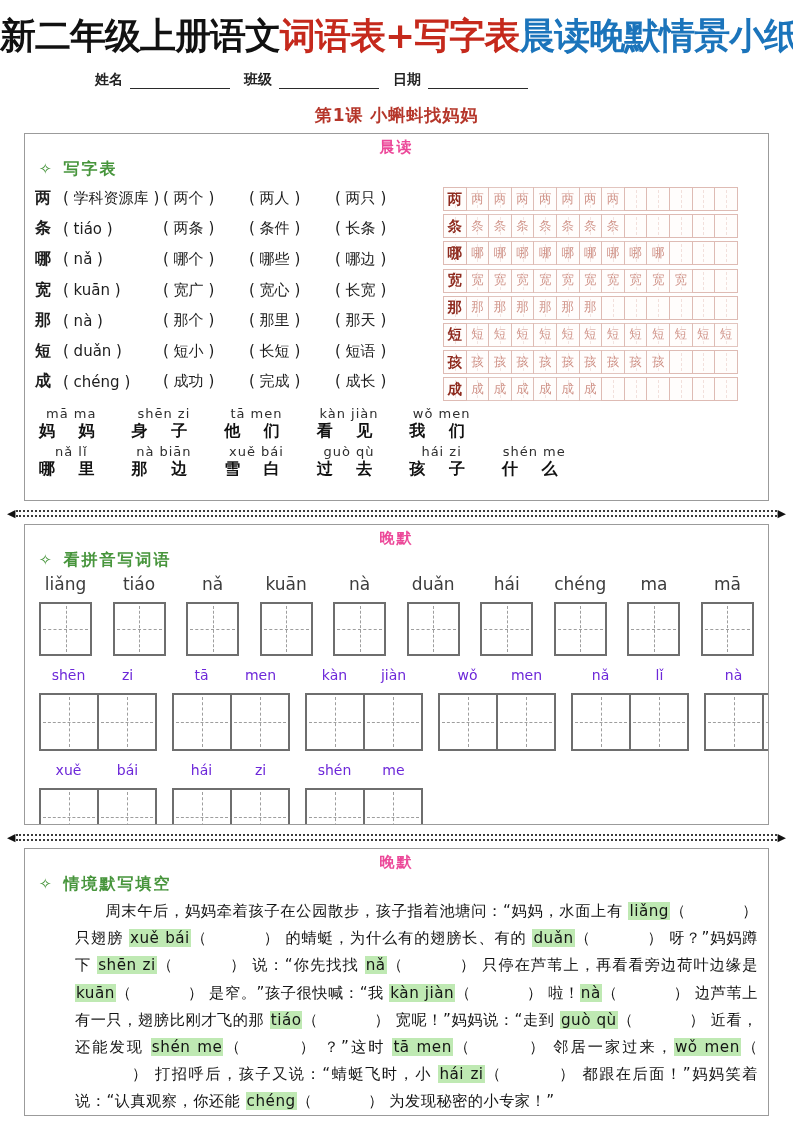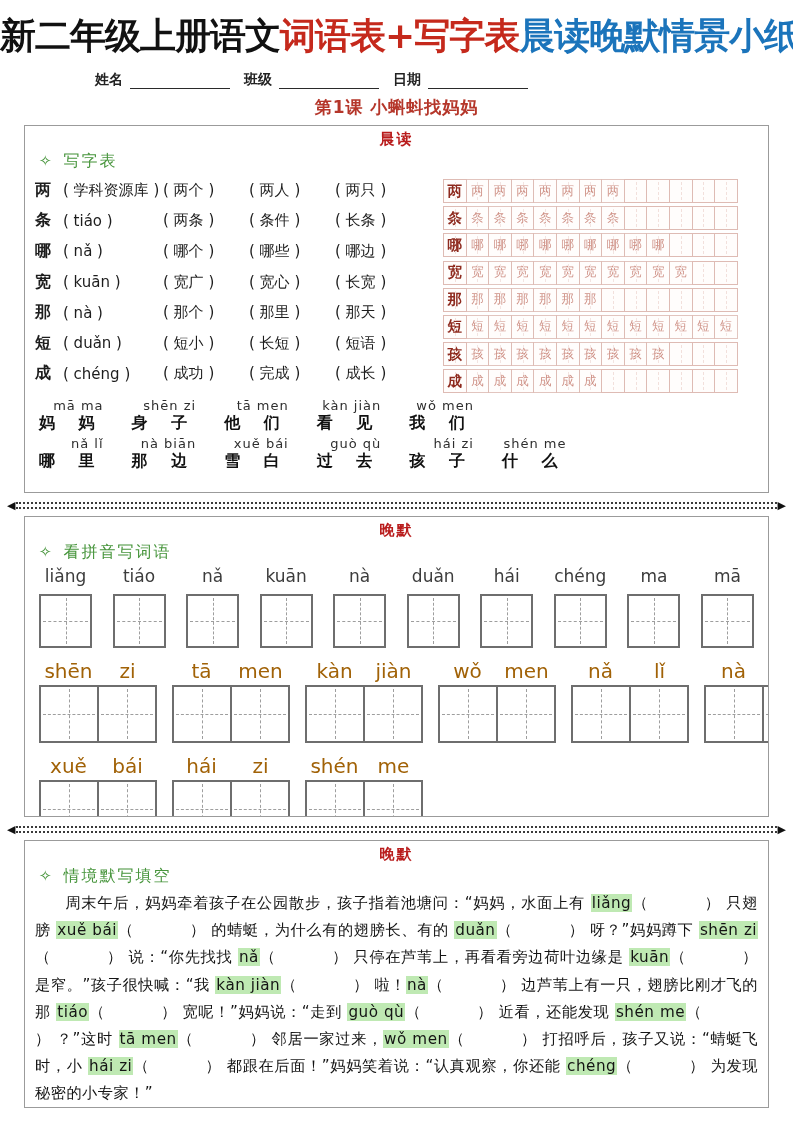--- a/index.html
+++ b/index.html
@@ -13,53 +13,53 @@
   .t-red   { color: #c5291c; }
   .t-blue  { color: #1b74bb; }
 
   .fields { display: flex; align-items: flex-end; margin: 10px 0 0 95px; gap: 14px;
     font-size: 14px; font-weight: 700; color: #222; }
   .field { display: flex; align-items: flex-end; font-family: Liberation Serif, serif; }
   .f-line { display: inline-block; width: 100px; height: 15px;
     border-bottom: 1.6px solid #2a2a2a; margin-left: 7px; }
 
   .lesson { text-align: center; color: #b5362a; font-weight: 700; font-size: 17px;
-    margin-top: 7px; letter-spacing: 1px; }
+    margin-top: 15px; letter-spacing: 1px; }
 
   .box { margin: 6px 24px 0 24px; border: 1.5px solid #9b9b9b; background: #fff;
     padding: 3px 10px 4px 10px; position: relative; overflow: hidden; }
   .box1 { height: 368px; }
   .box2 { height: 301px; }
   .box3 { height: 268px; }
 
-  .sec-head { text-align: center; font-size: 15px; font-weight: 700; color: #b91c1c;
+  .sec-head { text-align: center; font-size: 15px; font-weight: 700; color: #ec4899;
     letter-spacing: 2px; line-height: 20px; }
 
-  .green-label { color: #47953c; font-weight: 400; font-size: 16px; margin: 2px 0 3px 4px;
+  .green-label { color: #47953c; font-weight: 700; font-size: 16px; margin: 2px 0 3px 4px;
     letter-spacing: 2px; }
   .diamond { margin-right: 12px; font-size: 15px; letter-spacing: 0; }
 
   .xzb-wrap { display: flex; }
   #xzb-rows { width: 405px; flex: none; }
   .xzb-row { display: grid; grid-template-columns: 28px 100px 86px 86px 86px;
     height: 30.6px; align-items: center; font-size: 15px; color: #1d1d1d; white-space: nowrap; }
   .xzb-char { font-weight: 700; font-size: 16px; }
 
   #stroke-grid { flex: 1; padding-top: 4px; padding-left: 4px; }
   .sg-row { display: flex; margin-bottom: 3.2px; }
   .sg-cell { width: 23.6px; height: 24px; border: 1px solid #debbb4; margin-left: -1px;
     display: flex; align-items: center; justify-content: center; position: relative;
     background: #fffdfc; }
   .sg-cell::before { content:""; position:absolute; left:50%; top:2px; bottom:2px;
     border-left:1px dashed #f2e0dc; }
   .sg-first { color: #8e2a1e; font-weight: 700; font-size: 14.5px; }
   .sg-stroke { color: #c77e71; font-size: 12.5px; opacity: .85; }
 
   .cyb-row { display: flex; margin: 1px 0 4px 4px; }
-  .cyb-item { margin-right: 28px; text-align: right; }
+  .cyb-item { margin-right: 28px; text-align: center; }
   .cyb-py { font-size: 13px; color: #2e2e2e; letter-spacing: 1px; line-height: 15px; }
   .cyb-w  { font-size: 16px; font-weight: 700; color: #111; letter-spacing: 9px;
     line-height: 19px; white-space: nowrap; }
 
   .cutline { display: flex; align-items: center; margin: 7px 7px 0 7px; height: 10px; }
   .cut-arrow { font-size: 11px; color: #111; line-height: 1; }
   .cut-dots { flex: 1; height: 7px; border-top: 2px dotted #3a3a3a;
     border-bottom: 2px dotted #3a3a3a; margin: 0 1px; }
 
   .py-grid1 { display: flex; justify-content: space-between; padding: 0 4px; margin-top: 3px; }
@@ -68,28 +68,28 @@
   .tzg { position: relative; border: 2px solid #6e6e6e; background: #fff; }
   .tzg::before { content:""; position:absolute; left:50%; top:2px; bottom:2px;
     border-left:1px dashed #9e9e9e; }
   .tzg::after { content:""; position:absolute; top:50%; left:2px; right:2px;
     border-top:1px dashed #9e9e9e; }
   .tzg.single { width: 53px; height: 54px; margin-top: 6px; }
 
   .py-grid2 { display: flex; gap: 15px; margin-top: 11px; padding: 0 4px; }
   .dbl-item { display: flex; flex-direction: column; }
   .dbl-labels { display: flex; height: 22px; }
-  .dbl-labels span { flex: 1; text-align: center; font-size: 20px; color: #a16207;
+  .dbl-labels span { flex: 1; text-align: center; font-size: 14px; color: #6d28d9;
     white-space: nowrap; }
   .dbox { display: flex; margin-top: 4px; }
   .dbox .tzg { width: 60px; height: 58px; }
   .dbox .tzg + .tzg { margin-left: -2px; }
 
   #para { font-size: 15.2px; line-height: 27.2px; color: #141414; text-indent: 2em;
-    margin-top: 3px; letter-spacing: .5px; text-align: justify; }
+    margin-top: 3px; letter-spacing: .5px; text-align: justify; margin-left: 40px; }
   .hl { background: #bfe9b3; padding: 0 1px; }
   .blank .gap { display: inline-block; width: 56px; }
 
   .footer { position: absolute; top: 1125px; left: 0; width: 100%; text-align: center;
     color: #8a8a8a; font-size: 17px; letter-spacing: .5px; }
 </style>
 </head>
 <body>
 
 <div class="page">

